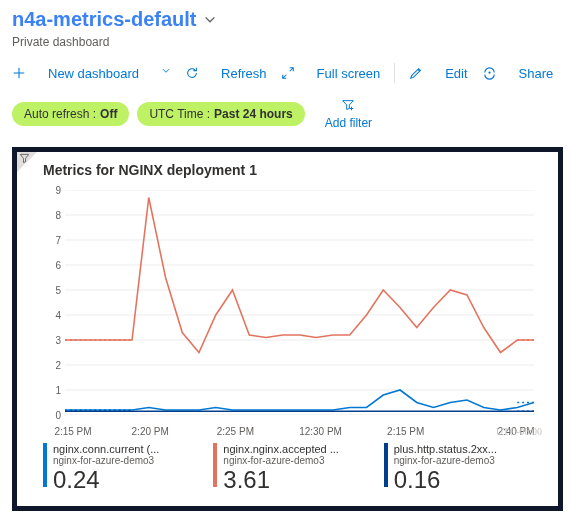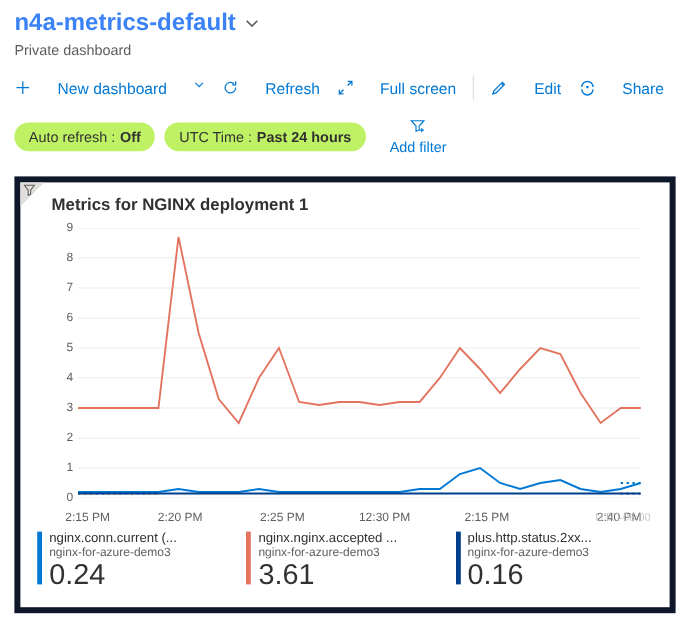--- a/index.html
+++ b/index.html
@@ -116,21 +116,21 @@
     right: 0;
     bottom: 0;
     font-size: 10px;
     color: #c8c6c4;
     font-family: Liberation Serif, serif;
   }
   .legend {
     display: flex;
     gap: 8px;
     margin-top: 6px;
-    margin-left: 2px;
+    margin-left: 14px;
   }
   .legend-item {
     display: flex;
     align-items: flex-start;
     gap: 6px;
     flex: 1;
     min-width: 0;
   }
   .legend-bar {
     width: 4px;

